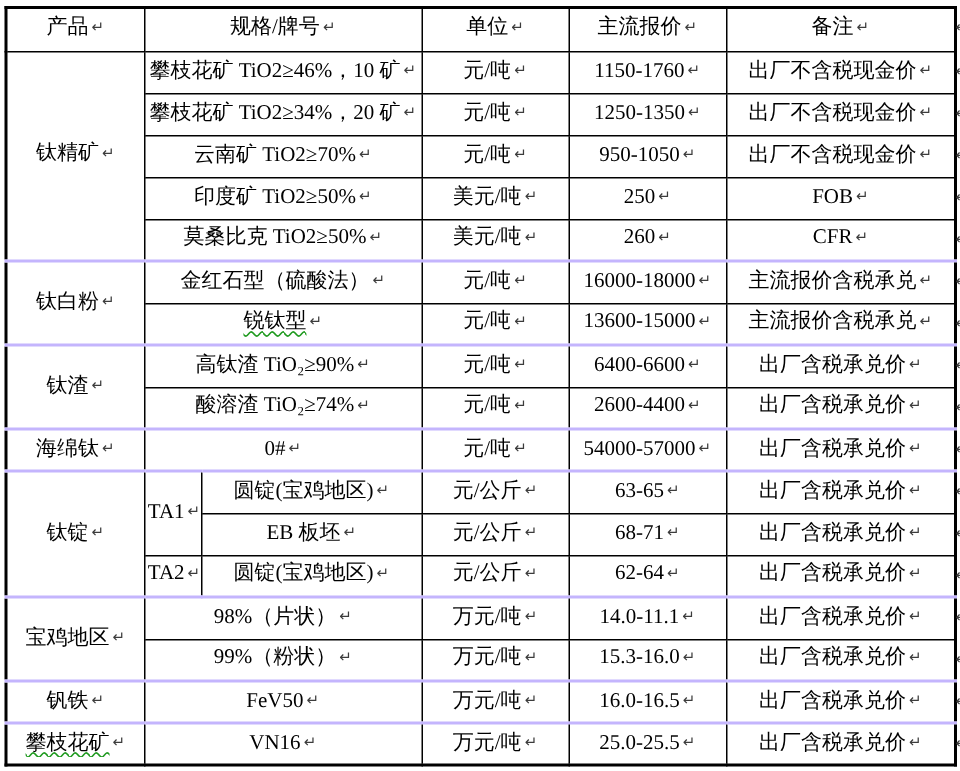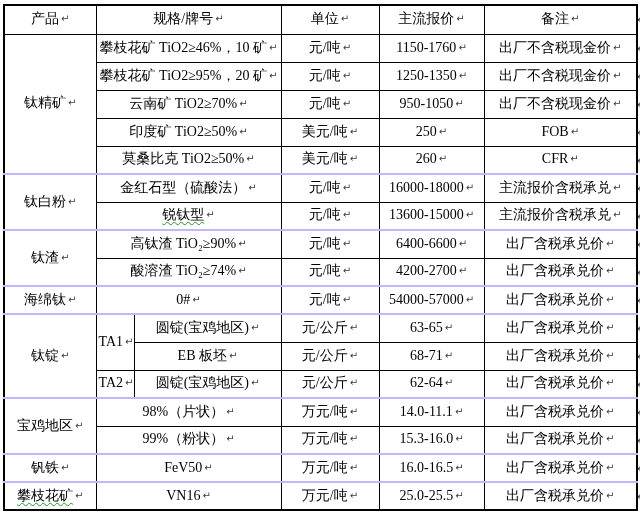--- a/index.html
+++ b/index.html
@@ -83,21 +83,21 @@
         <td><span class="cell-text">备注</span><span class="mark">↵</span></td>
       </tr>
       <tr class="body-row">
         <td rowspan="5"><span class="cell-text">钛精矿</span><span class="mark">↵</span></td>
         <td colspan="2"><span class="cell-text">攀枝花矿 TiO2≥46%，10 矿</span><span class="mark">↵</span></td>
         <td><span class="cell-text">元/吨</span><span class="mark">↵</span></td>
         <td><span class="cell-text">1150-1760</span><span class="mark">↵</span></td>
         <td><span class="cell-text">出厂不含税现金价</span><span class="mark">↵</span></td>
       </tr>
       <tr class="body-row">
-        <td colspan="2"><span class="cell-text">攀枝花矿 TiO2≥95%，20 矿</span><span class="mark">↵</span></td>
+        <td colspan="2"><span class="cell-text">攀枝花矿 TiO2≥34%，20 矿</span><span class="mark">↵</span></td>
         <td><span class="cell-text">元/吨</span><span class="mark">↵</span></td>
         <td><span class="cell-text">1250-1350</span><span class="mark">↵</span></td>
         <td><span class="cell-text">出厂不含税现金价</span><span class="mark">↵</span></td>
       </tr>
       <tr class="body-row">
         <td colspan="2"><span class="cell-text">云南矿 TiO2≥70%</span><span class="mark">↵</span></td>
         <td><span class="cell-text">元/吨</span><span class="mark">↵</span></td>
         <td><span class="cell-text">950-1050</span><span class="mark">↵</span></td>
         <td><span class="cell-text">出厂不含税现金价</span><span class="mark">↵</span></td>
       </tr>
@@ -129,21 +129,21 @@
       <tr class="body-row thick-top">
         <td rowspan="2"><span class="cell-text">钛渣</span><span class="mark">↵</span></td>
         <td colspan="2"><span class="cell-text">高钛渣 TiO₂≥90%</span><span class="mark">↵</span></td>
         <td><span class="cell-text">元/吨</span><span class="mark">↵</span></td>
         <td><span class="cell-text">6400-6600</span><span class="mark">↵</span></td>
         <td><span class="cell-text">出厂含税承兑价</span><span class="mark">↵</span></td>
       </tr>
       <tr class="body-row">
         <td colspan="2"><span class="cell-text">酸溶渣 TiO₂≥74%</span><span class="mark">↵</span></td>
         <td><span class="cell-text">元/吨</span><span class="mark">↵</span></td>
-        <td><span class="cell-text">4200-2700</span><span class="mark">↵</span></td>
+        <td><span class="cell-text">2600-4400</span><span class="mark">↵</span></td>
         <td><span class="cell-text">出厂含税承兑价</span><span class="mark">↵</span></td>
       </tr>
       <tr class="body-row thick-top">
         <td><span class="cell-text">海绵钛</span><span class="mark">↵</span></td>
         <td colspan="2"><span class="cell-text">0#</span><span class="mark">↵</span></td>
         <td><span class="cell-text">元/吨</span><span class="mark">↵</span></td>
         <td><span class="cell-text">54000-57000</span><span class="mark">↵</span></td>
         <td><span class="cell-text">出厂含税承兑价</span><span class="mark">↵</span></td>
       </tr>
       <tr class="body-row thick-top">

